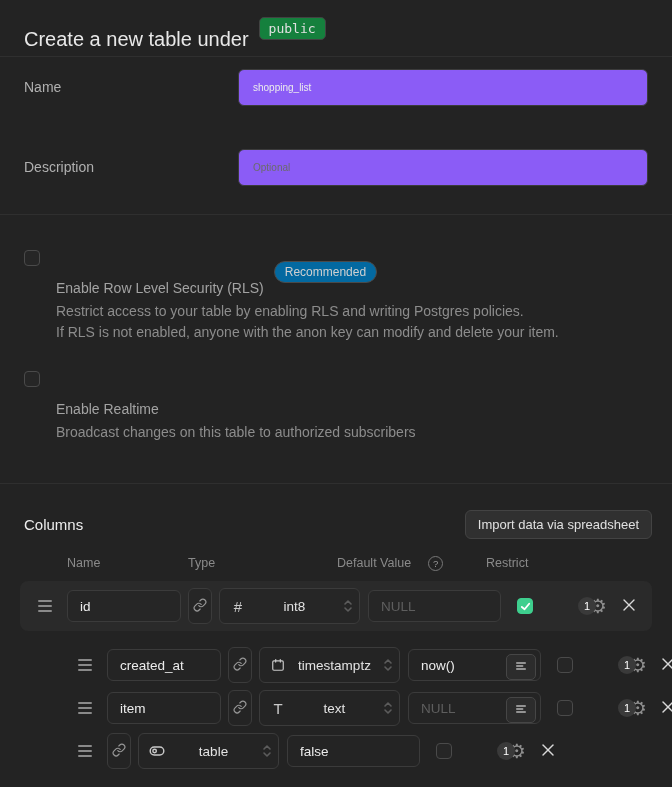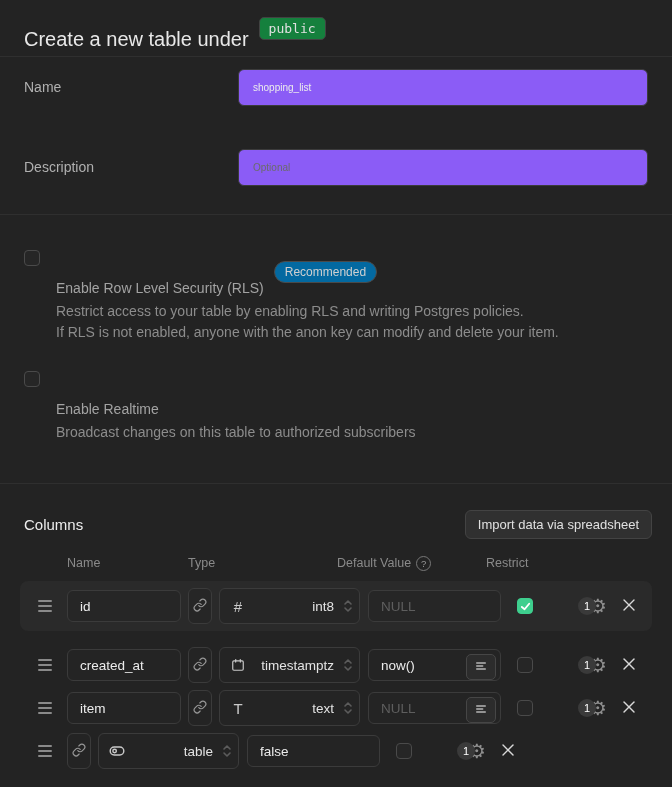--- a/index.html
+++ b/index.html
@@ -59,31 +59,31 @@
   .import-btn {
     background: #303030; border: 1px solid #434343; border-radius: 6px;
     color: #e0e0e0; font-size: 13px; padding: 6px 12px; cursor: pointer; font-family: inherit;
   }
   .col-headers {
     display: flex; align-items: center; margin-top: 16px; padding-left: 67px;
     font-size: 12.5px; color: #8a8a8a; height: 16px;
   }
   .colh-name { width: 121px; }
   .colh-type { width: 149px; }
-  .colh-default { width: 149px; display: flex; align-items: center; gap: 5px; }
+  .colh-default { width: 149px; display: flex; align-items: center; gap: 17px; }
   .colh-primary { padding-left: 0; }
   .help-icon {
     width: 15px; height: 15px; border: 1px solid #777; border-radius: 50%;
     display: inline-flex; align-items: center; justify-content: center;
     font-size: 9.5px; color: #999;
   }
 
   
   .rows-wrap { margin-top: 10px; }
-  .col-row { display: flex; align-items: center; padding-left: 38px; padding-right: 22px; }
+  .col-row { display: flex; align-items: center; padding-left: 38px; padding-right: 22px; margin-left: 40px; }
   .col-row.card {
     margin: 0 20px; padding: 7px 2px 7px 18px; background: #2a2a2a; border-radius: 8px;
   }
   .col-row.card + .col-row { margin-top: 16px; }
   .col-row + .col-row { margin-top: 7px; }
   .drag { width: 14px; flex: 0 0 14px; margin-right: 15px; display: flex; flex-direction: column; gap: 3px; cursor: grab; }
   .drag i { display: block; height: 2px; background: #8a8a8a; border-radius: 1px; }
 
   .row-inp {
     height: 32px; background: #242424; border: 1px solid #3b3b3b; border-radius: 6px;
@@ -95,21 +95,21 @@
     width: 24px; flex: 0 0 24px; height: 36px; margin-right: 7px;
     background: #242424; border: 1px solid #3b3b3b; border-radius: 6px; cursor: pointer;
     display: flex; align-items: center; justify-content: center;
   }
   .type-sel {
     width: 141px; flex: 0 0 141px; height: 36px; margin-right: 8px;
     background: #242424; border: 1px solid #3b3b3b; border-radius: 6px; cursor: pointer;
     display: flex; align-items: center; padding: 0 6px 0 10px; gap: 9px; font-family: inherit;
   }
   .type-ic { width: 16px; flex: 0 0 16px; text-align: center; color: #c9c9c9; font-size: 15px; display: flex; align-items: center; justify-content: center; }
-  .type-label { flex: 1 1 auto; text-align: right; color: #e3e3e3; font-size: 13.5px; white-space: nowrap; overflow: hidden; }
+  .type-label { flex: 1 1 auto; text-align: center; color: #e3e3e3; font-size: 13.5px; white-space: nowrap; overflow: hidden; }
   .chevrons { flex: 0 0 10px; display: flex; }
 
   .default-wrap { position: relative; width: 133px; flex: 0 0 133px; margin-right: 16px; }
   .default-wrap .row-inp { width: 100%; }
   .default-wrap.has-btn .row-inp { padding-right: 48px; }
   .row-inp::placeholder { color: #5e5e5e; }
   .suggest-btn {
     position: absolute; right: 5px; top: 5px; width: 30px; height: 26px;
     background: #2c2c2c; border: 1px solid #464646; border-radius: 5px; cursor: pointer;
     display: flex; align-items: center; justify-content: center;

